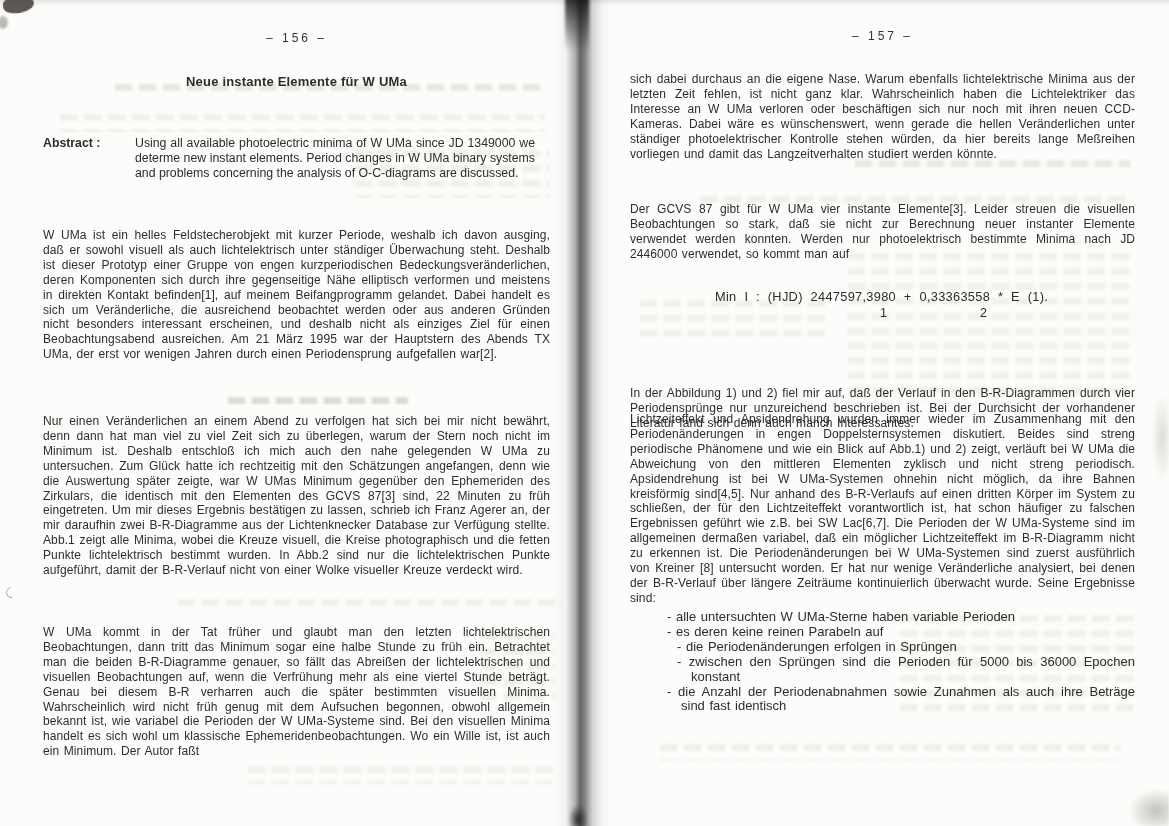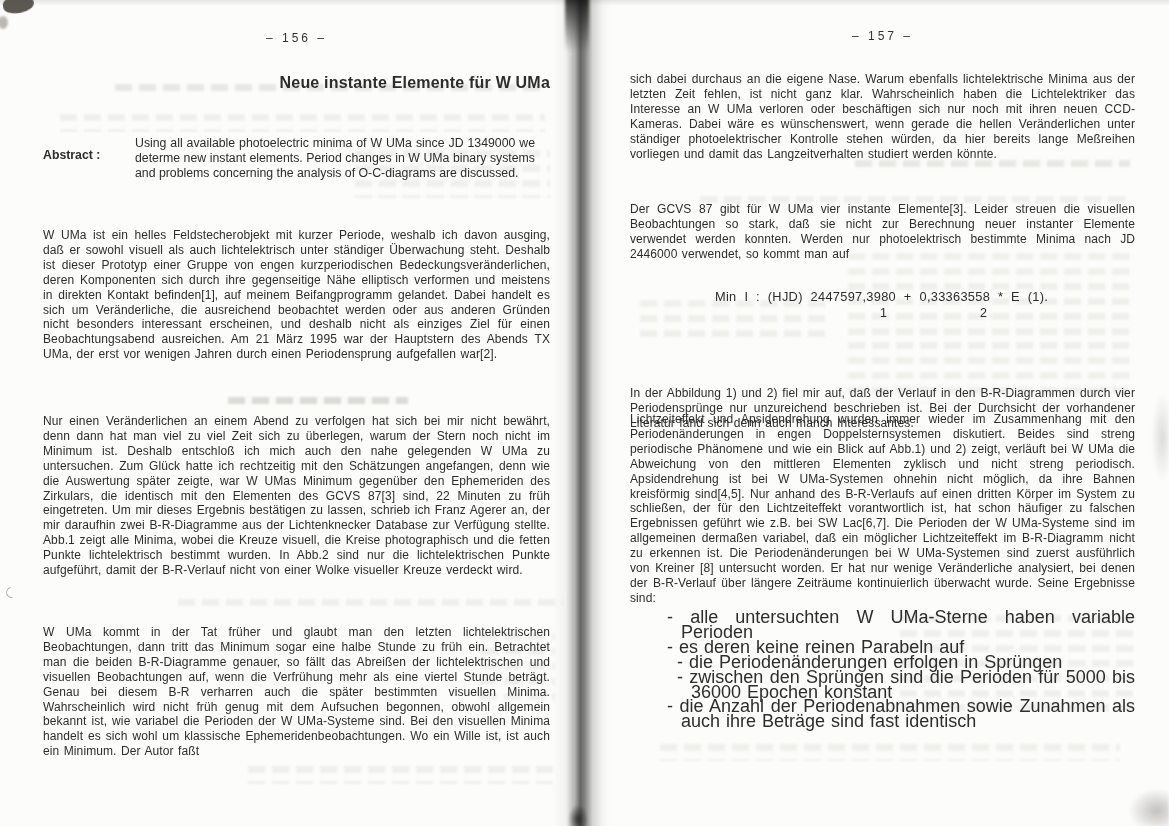--- a/index.html
+++ b/index.html
@@ -15,41 +15,41 @@
   
   .page { position:absolute; top:0; height:826px; }
   .page-left  { left:43px;  width:507px; }
   .page-right { left:630px; width:505px; }
 
   .pagenum { position:absolute; left:0; width:100%; text-align:center;
     font-size:12px; letter-spacing:3px; color:#333330; }
   .page-left  .pagenum { top:31px; }
   .page-right .pagenum { top:29px; }
 
-  .title { position:absolute; top:74px; left:0; width:100%; text-align:right;
-    font-weight:bold; font-size:16px; letter-spacing:0.2px; }
+  .title { position:absolute; top:74px; left:0; width:100%; text-align:center;
+    font-weight:bold; font-size:13px; letter-spacing:0.2px; }
 
   .abstract { position:absolute; top:136px; left:0; width:100%; display:flex;
     font-size:12.3px; line-height:14.9px; }
-  .abstract-label { flex:0 0 92px; font-weight:bold;margin-top:12px; }
+  .abstract-label { flex:0 0 92px; font-weight:bold; }
   .abstract-text { width:400px; text-align:justify; }
 
   .para { position:absolute; left:0; width:100%; text-align:justify;
     font-size:12px; line-height:14.9px; letter-spacing:0.1px;
     word-spacing:1px; hyphens:none; }
 
   .formula { position:absolute; top:289px; left:85px; font-size:12.8px;
     word-spacing:4px; letter-spacing:0.3px; white-space:nowrap; }
   .formula-sub { position:absolute; top:306px; left:0; width:100%;
     font-size:12.5px; }
   .formula-sub .sub1 { position:absolute; left:250px; }
   .formula-sub .sub2 { position:absolute; left:350px; }
 
   .bullets { position:absolute; top:610px; left:0; width:100%;
-    font-size:18px; line-height:14.9px; }
+    font-size:13px; line-height:14.9px; }
   .bullet { text-align:justify; padding-left:14px; text-indent:-14px;
     word-spacing:1px; }
   .ind-a { margin-left:37px; }
   .ind-b { margin-left:47px; }
 
   
   .gutter { position:absolute; left:553px; top:0; width:58px; height:826px;
     background:linear-gradient(to right, rgba(0,0,0,0) 0%, rgba(0,0,0,0.04) 22%,
       rgba(0,0,0,0.30) 38%, rgba(0,0,0,0.60) 47%, rgba(0,0,0,0.48) 55%,
       rgba(0,0,0,0.16) 68%, rgba(0,0,0,0.03) 85%, rgba(0,0,0,0) 100%);

